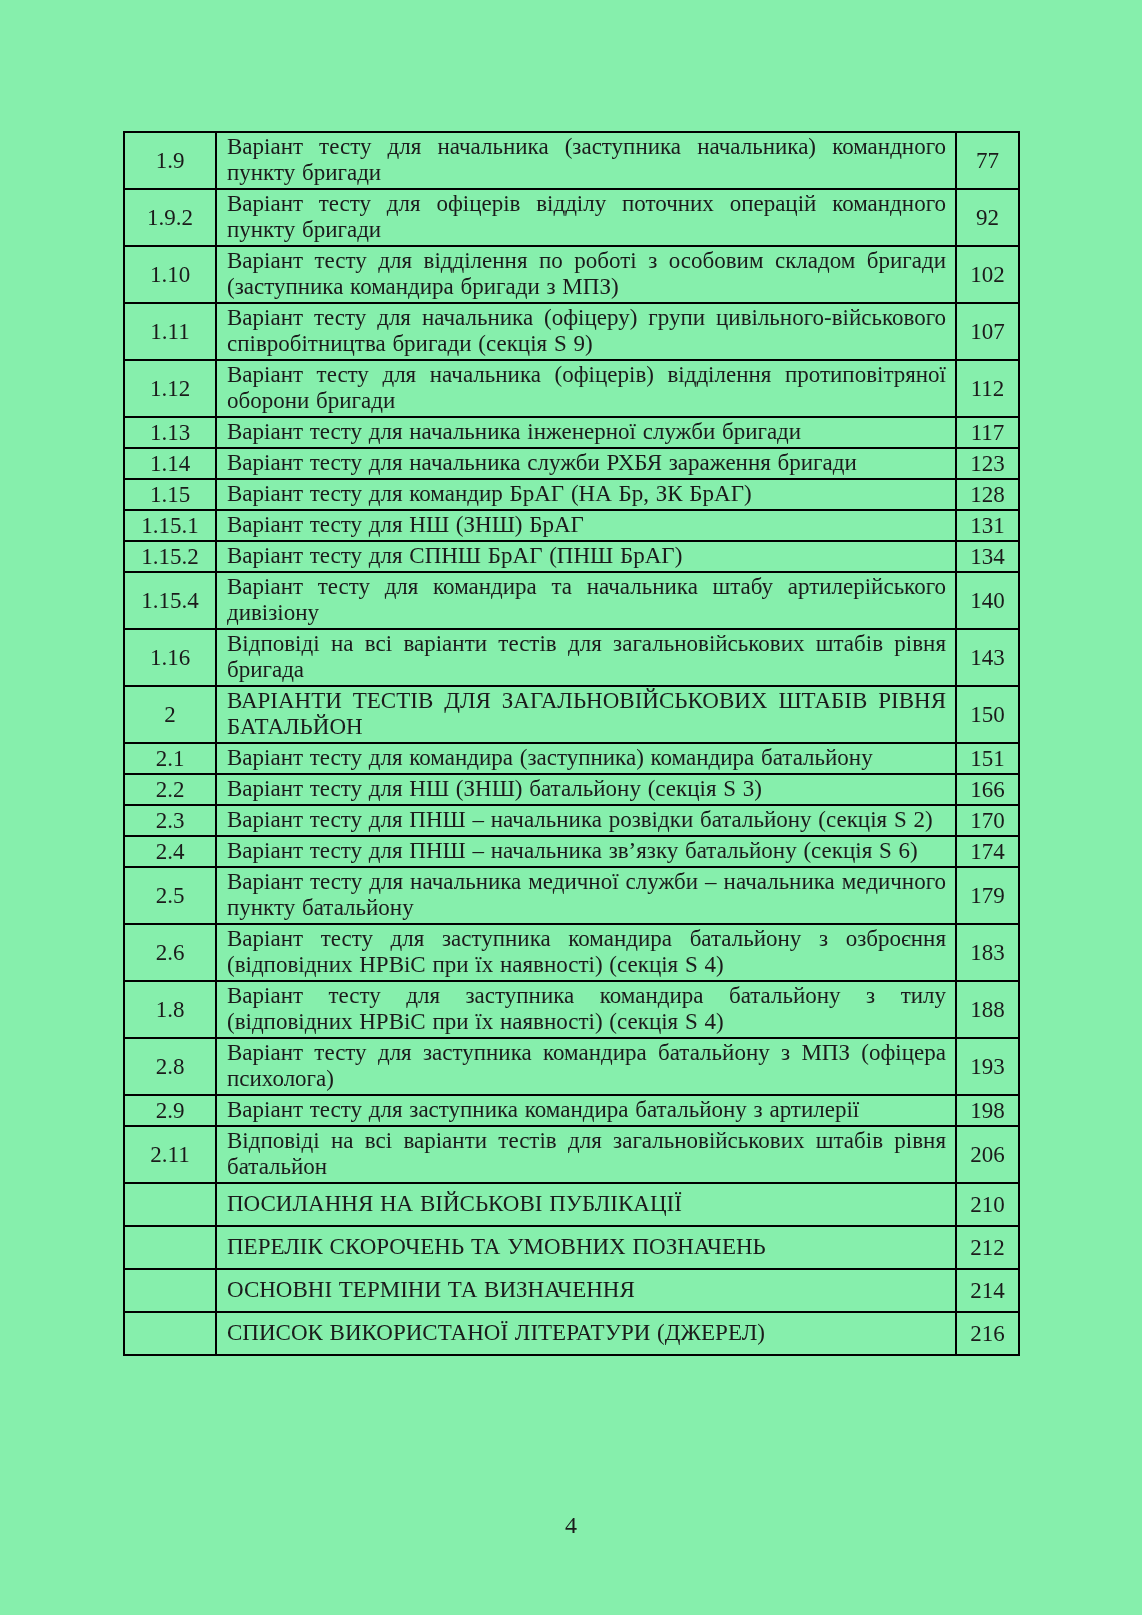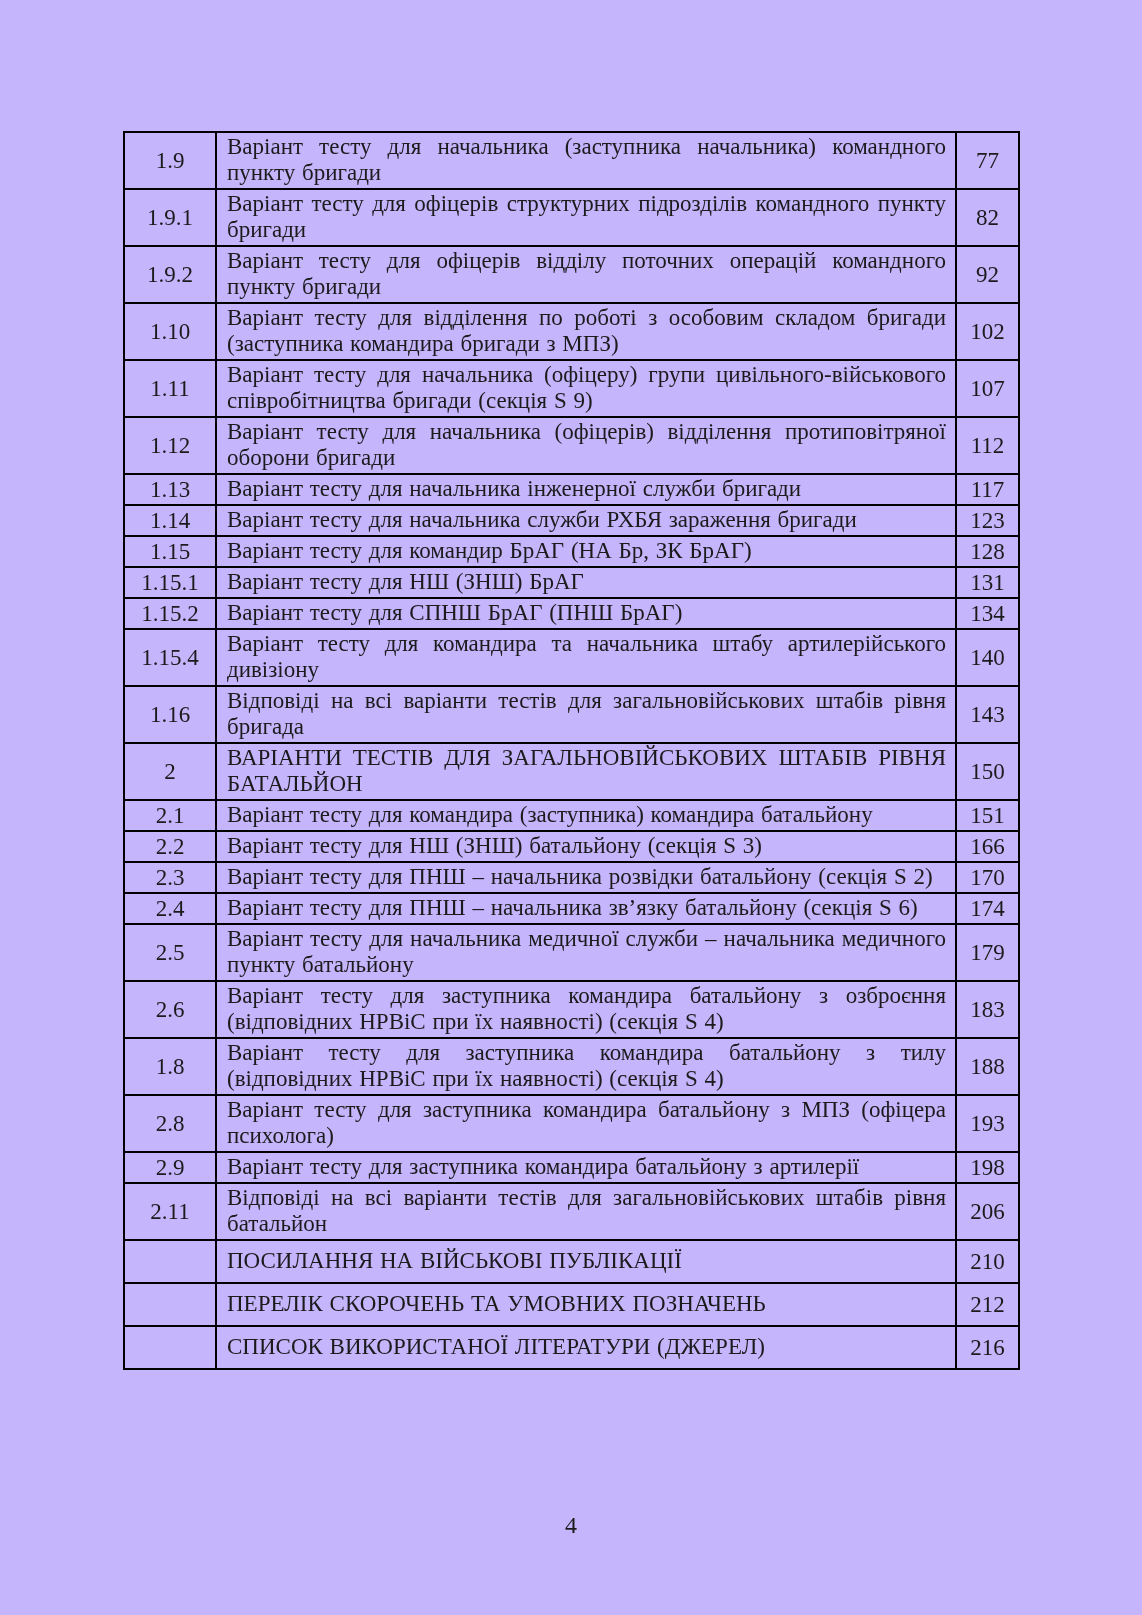--- a/index.html
+++ b/index.html
@@ -11,21 +11,21 @@
     width: 1142px;
     height: 1615px;
     position: relative;
     overflow: hidden;
     font-family: "Liberation Serif", "DejaVu Serif", serif;
     color: #1b1b1b;
   }
   .scan-page {
     position: absolute;
     inset: 0;
-    background: #c4b5fd;
+    background: #86efac;
   }
   table.toc-table {
     position: absolute;
     left: 123px;
     top: 131px;
     width: 895px;
     border-collapse: collapse;
     table-layout: fixed;
   }
   col.c-num  { width: 92px; }
@@ -76,25 +76,20 @@
       <col class="c-title">
       <col class="c-page">
     </colgroup>
     <tbody>
         <tr>
           <td class="num">1.9</td>
           <td class="title">Варіант тесту для начальника (заступника начальника) командного пункту бригади</td>
           <td class="page">77</td>
         </tr>
         <tr>
-          <td class="num">1.9.1</td>
-          <td class="title">Варіант тесту для офіцерів структурних підрозділів командного пункту бригади</td>
-          <td class="page">82</td>
-        </tr>
-        <tr>
           <td class="num">1.9.2</td>
           <td class="title">Варіант тесту для офіцерів відділу поточних операцій командного пункту бригади</td>
           <td class="page">92</td>
         </tr>
         <tr>
           <td class="num">1.10</td>
           <td class="title">Варіант тесту для відділення по роботі з особовим складом бригади (заступника командира бригади з МПЗ)</td>
           <td class="page">102</td>
         </tr>
         <tr>
@@ -202,20 +197,25 @@
           <td class="title">ПОСИЛАННЯ НА ВІЙСЬКОВІ ПУБЛІКАЦІЇ</td>
           <td class="page">210</td>
         </tr>
         <tr class="no-num">
           <td class="num"></td>
           <td class="title">ПЕРЕЛІК СКОРОЧЕНЬ ТА УМОВНИХ ПОЗНАЧЕНЬ</td>
           <td class="page">212</td>
         </tr>
         <tr class="no-num">
           <td class="num"></td>
+          <td class="title">ОСНОВНІ ТЕРМІНИ ТА ВИЗНАЧЕННЯ</td>
+          <td class="page">214</td>
+        </tr>
+        <tr class="no-num">
+          <td class="num"></td>
           <td class="title">СПИСОК ВИКОРИСТАНОЇ ЛІТЕРАТУРИ (ДЖЕРЕЛ)</td>
           <td class="page">216</td>
         </tr>
       </tbody>
   </table>
 
   <div class="page-footer">4</div>
 
 </div>
 

